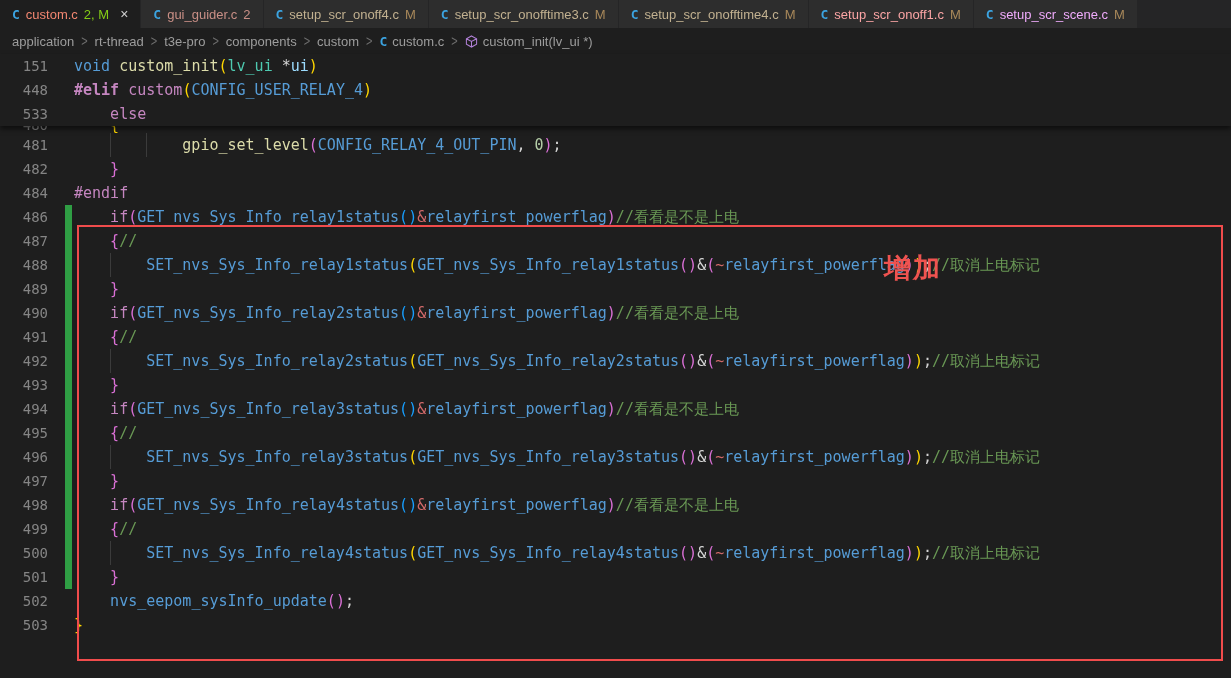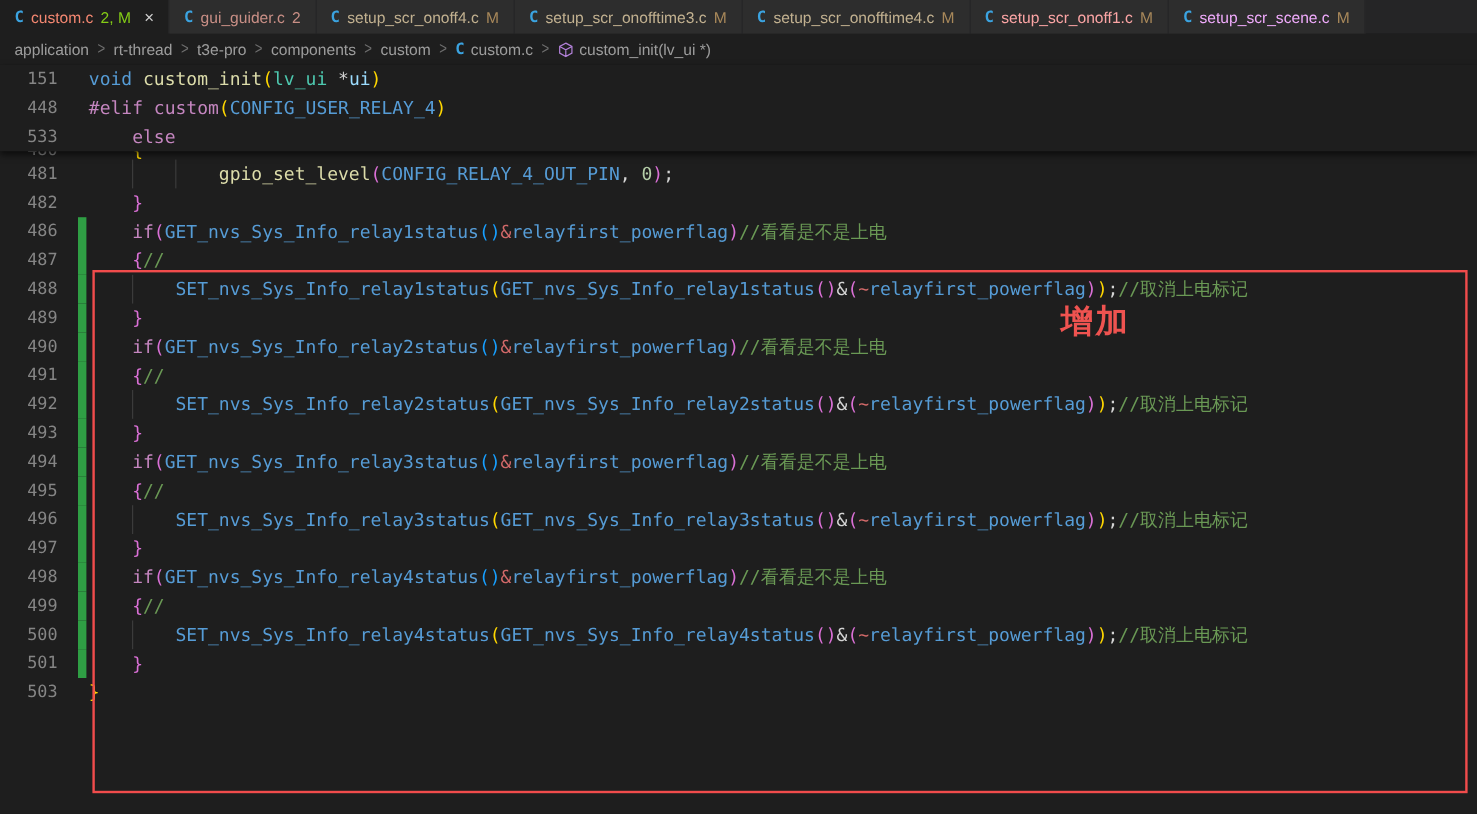--- a/index.html
+++ b/index.html
@@ -119,43 +119,45 @@
       <svg width="13" height="13" viewBox="0 0 14 14">
         <path d="M7 1 L12.5 4 V10 L7 13 L1.5 10 V4 Z M1.5 4 L7 7 L12.5 4 M7 7 V13" fill="none" stroke="#b180d7" stroke-width="1.1"></path>
       </svg>
       <span>custom_init(lv_ui *)</span>
     </span>
   </div>
 
 <div class="editor" id="editor">
   <div class="sticky" id="sticky">
       <div class="row"><span class="ln">151</span><span class="code"><span style="color: rgb(86, 156, 214);">void</span><span style="color: rgb(212, 212, 212);"> </span><span style="color: rgb(220, 220, 170);">custom_init</span><span style="color: rgb(255, 215, 0);">(</span><span style="color: rgb(78, 201, 176);">lv_ui</span><span style="color: rgb(212, 212, 212);"> *</span><span style="color: rgb(156, 220, 254);">ui</span><span style="color: rgb(255, 215, 0);">)</span></span></div>
-      <div class="row"><span class="ln">448</span><span class="code"><span style="color: rgb(197, 134, 192);">#elif</span><span style="color: rgb(212, 212, 212);"> </span><span style="color: rgb(197, 134, 192);">custom</span><span style="color: rgb(255, 215, 0);">(</span><span style="color: rgb(86, 156, 214);">CONFIG_USER_RELAY_4</span><span style="color: rgb(255, 215, 0);">)</span></span></div>
+      <div class="row"><span class="ln">448</span><span class="code"><span style="color: rgb(197, 134, 192); font-weight: bold;">#elif</span><span style="color: rgb(212, 212, 212);"> </span><span style="color: rgb(197, 134, 192);">custom</span><span style="color: rgb(255, 215, 0);">(</span><span style="color: rgb(86, 156, 214);">CONFIG_USER_RELAY_4</span><span style="color: rgb(255, 215, 0);">)</span></span></div>
       <div class="row"><span class="ln">533</span><span class="code"><span class="iu"></span><span style="color: rgb(197, 134, 192);">else</span></span></div>
     </div>
   <div class="sliver" id="sliver">
       <div class="row"><span class="ln">480</span><span class="code"><span class="iu"></span><span style="color: rgb(255, 215, 0);">{</span></span></div>
     </div>
   <div id="lines">
       <div class="row"><span class="ln">481</span><span class="code"><span class="iu"></span><span class="iu gd"></span><span class="iu gd"></span><span style="color: rgb(220, 220, 170);">gpio_set_level</span><span style="color: rgb(218, 112, 214);">(</span><span style="color: rgb(86, 156, 214);">CONFIG_RELAY_4_OUT_PIN</span><span style="color: rgb(212, 212, 212);">, </span><span style="color: rgb(181, 206, 168);">0</span><span style="color: rgb(218, 112, 214);">)</span><span style="color: rgb(212, 212, 212);">;</span></span></div>
       <div class="row"><span class="ln">482</span><span class="code"><span class="iu"></span><span style="color: rgb(218, 112, 214);">}</span></span></div>
+      <div class="row"><span class="ln">484</span><span class="code"><span style="color: rgb(197, 134, 192);">#endif</span></span></div>
       <div class="row"><div class="chg" style="background: rgb(47, 158, 68);"></div><span class="ln">486</span><span class="code"><span class="iu"></span><span style="color: rgb(197, 134, 192);">if</span><span style="color: rgb(218, 112, 214);">(</span><span style="color: rgb(86, 156, 214);">GET_nvs_Sys_Info_relay1status</span><span style="color: rgb(23, 159, 255);">()</span><span style="color: rgb(209, 105, 105);">&amp;</span><span style="color: rgb(86, 156, 214);">relayfirst_powerflag</span><span style="color: rgb(218, 112, 214);">)</span><span style="color: rgb(106, 153, 85);">//看看是不是上电</span></span></div>
       <div class="row"><div class="chg" style="background: rgb(47, 158, 68);"></div><span class="ln">487</span><span class="code"><span class="iu"></span><span style="color: rgb(218, 112, 214);">{</span><span style="color: rgb(106, 153, 85);">//</span></span></div>
       <div class="row"><div class="chg" style="background: rgb(47, 158, 68);"></div><span class="ln">488</span><span class="code"><span class="iu"></span><span class="iu gd"></span><span style="color: rgb(86, 156, 214);">SET_nvs_Sys_Info_relay1status</span><span style="color: rgb(255, 215, 0);">(</span><span style="color: rgb(86, 156, 214);">GET_nvs_Sys_Info_relay1status</span><span style="color: rgb(218, 112, 214);">()</span><span style="color: rgb(212, 212, 212);">&amp;</span><span style="color: rgb(218, 112, 214);">(</span><span style="color: rgb(209, 105, 105);">~</span><span style="color: rgb(86, 156, 214);">relayfirst_powerflag</span><span style="color: rgb(218, 112, 214);">)</span><span style="color: rgb(255, 215, 0);">)</span><span style="color: rgb(212, 212, 212);">;</span><span style="color: rgb(106, 153, 85);">//取消上电标记</span></span></div>
       <div class="row"><div class="chg" style="background: rgb(47, 158, 68);"></div><span class="ln">489</span><span class="code"><span class="iu"></span><span style="color: rgb(218, 112, 214);">}</span></span></div>
       <div class="row"><div class="chg" style="background: rgb(47, 158, 68);"></div><span class="ln">490</span><span class="code"><span class="iu"></span><span style="color: rgb(197, 134, 192);">if</span><span style="color: rgb(218, 112, 214);">(</span><span style="color: rgb(86, 156, 214);">GET_nvs_Sys_Info_relay2status</span><span style="color: rgb(23, 159, 255);">()</span><span style="color: rgb(209, 105, 105);">&amp;</span><span style="color: rgb(86, 156, 214);">relayfirst_powerflag</span><span style="color: rgb(218, 112, 214);">)</span><span style="color: rgb(106, 153, 85);">//看看是不是上电</span></span></div>
       <div class="row"><div class="chg" style="background: rgb(47, 158, 68);"></div><span class="ln">491</span><span class="code"><span class="iu"></span><span style="color: rgb(218, 112, 214);">{</span><span style="color: rgb(106, 153, 85);">//</span></span></div>
       <div class="row"><div class="chg" style="background: rgb(47, 158, 68);"></div><span class="ln">492</span><span class="code"><span class="iu"></span><span class="iu gd"></span><span style="color: rgb(86, 156, 214);">SET_nvs_Sys_Info_relay2status</span><span style="color: rgb(255, 215, 0);">(</span><span style="color: rgb(86, 156, 214);">GET_nvs_Sys_Info_relay2status</span><span style="color: rgb(218, 112, 214);">()</span><span style="color: rgb(212, 212, 212);">&amp;</span><span style="color: rgb(218, 112, 214);">(</span><span style="color: rgb(209, 105, 105);">~</span><span style="color: rgb(86, 156, 214);">relayfirst_powerflag</span><span style="color: rgb(218, 112, 214);">)</span><span style="color: rgb(255, 215, 0);">)</span><span style="color: rgb(212, 212, 212);">;</span><span style="color: rgb(106, 153, 85);">//取消上电标记</span></span></div>
       <div class="row"><div class="chg" style="background: rgb(47, 158, 68);"></div><span class="ln">493</span><span class="code"><span class="iu"></span><span style="color: rgb(218, 112, 214);">}</span></span></div>
       <div class="row"><div class="chg" style="background: rgb(47, 158, 68);"></div><span class="ln">494</span><span class="code"><span class="iu"></span><span style="color: rgb(197, 134, 192);">if</span><span style="color: rgb(218, 112, 214);">(</span><span style="color: rgb(86, 156, 214);">GET_nvs_Sys_Info_relay3status</span><span style="color: rgb(23, 159, 255);">()</span><span style="color: rgb(209, 105, 105);">&amp;</span><span style="color: rgb(86, 156, 214);">relayfirst_powerflag</span><span style="color: rgb(218, 112, 214);">)</span><span style="color: rgb(106, 153, 85);">//看看是不是上电</span></span></div>
       <div class="row"><div class="chg" style="background: rgb(47, 158, 68);"></div><span class="ln">495</span><span class="code"><span class="iu"></span><span style="color: rgb(218, 112, 214);">{</span><span style="color: rgb(106, 153, 85);">//</span></span></div>
       <div class="row"><div class="chg" style="background: rgb(47, 158, 68);"></div><span class="ln">496</span><span class="code"><span class="iu"></span><span class="iu gd"></span><span style="color: rgb(86, 156, 214);">SET_nvs_Sys_Info_relay3status</span><span style="color: rgb(255, 215, 0);">(</span><span style="color: rgb(86, 156, 214);">GET_nvs_Sys_Info_relay3status</span><span style="color: rgb(218, 112, 214);">()</span><span style="color: rgb(212, 212, 212);">&amp;</span><span style="color: rgb(218, 112, 214);">(</span><span style="color: rgb(209, 105, 105);">~</span><span style="color: rgb(86, 156, 214);">relayfirst_powerflag</span><span style="color: rgb(218, 112, 214);">)</span><span style="color: rgb(255, 215, 0);">)</span><span style="color: rgb(212, 212, 212);">;</span><span style="color: rgb(106, 153, 85);">//取消上电标记</span></span></div>
       <div class="row"><div class="chg" style="background: rgb(47, 158, 68);"></div><span class="ln">497</span><span class="code"><span class="iu"></span><span style="color: rgb(218, 112, 214);">}</span></span></div>
       <div class="row"><div class="chg" style="background: rgb(47, 158, 68);"></div><span class="ln">498</span><span class="code"><span class="iu"></span><span style="color: rgb(197, 134, 192);">if</span><span style="color: rgb(218, 112, 214);">(</span><span style="color: rgb(86, 156, 214);">GET_nvs_Sys_Info_relay4status</span><span style="color: rgb(23, 159, 255);">()</span><span style="color: rgb(209, 105, 105);">&amp;</span><span style="color: rgb(86, 156, 214);">relayfirst_powerflag</span><span style="color: rgb(218, 112, 214);">)</span><span style="color: rgb(106, 153, 85);">//看看是不是上电</span></span></div>
       <div class="row"><div class="chg" style="background: rgb(47, 158, 68);"></div><span class="ln">499</span><span class="code"><span class="iu"></span><span style="color: rgb(218, 112, 214);">{</span><span style="color: rgb(106, 153, 85);">//</span></span></div>
       <div class="row"><div class="chg" style="background: rgb(47, 158, 68);"></div><span class="ln">500</span><span class="code"><span class="iu"></span><span class="iu gd"></span><span style="color: rgb(86, 156, 214);">SET_nvs_Sys_Info_relay4status</span><span style="color: rgb(255, 215, 0);">(</span><span style="color: rgb(86, 156, 214);">GET_nvs_Sys_Info_relay4status</span><span style="color: rgb(218, 112, 214);">()</span><span style="color: rgb(212, 212, 212);">&amp;</span><span style="color: rgb(218, 112, 214);">(</span><span style="color: rgb(209, 105, 105);">~</span><span style="color: rgb(86, 156, 214);">relayfirst_powerflag</span><span style="color: rgb(218, 112, 214);">)</span><span style="color: rgb(255, 215, 0);">)</span><span style="color: rgb(212, 212, 212);">;</span><span style="color: rgb(106, 153, 85);">//取消上电标记</span></span></div>
       <div class="row"><div class="chg" style="background: rgb(47, 158, 68);"></div><span class="ln">501</span><span class="code"><span class="iu"></span><span style="color: rgb(218, 112, 214);">}</span></span></div>
+      <div class="row"><span class="ln">502</span><span class="code"><span class="iu"></span><span style="color: rgb(86, 156, 214);">nvs_eepom_sysInfo_update</span><span style="color: rgb(218, 112, 214);">()</span><span style="color: rgb(212, 212, 212);">;</span></span></div>
       <div class="row"><span class="ln">503</span><span class="code"><span style="color: rgb(255, 215, 0);">}</span></span></div>
     </div>
 </div>
 
 <div class="redbox"></div>
 <div class="anno">增加</div>
 
 </body></html>

